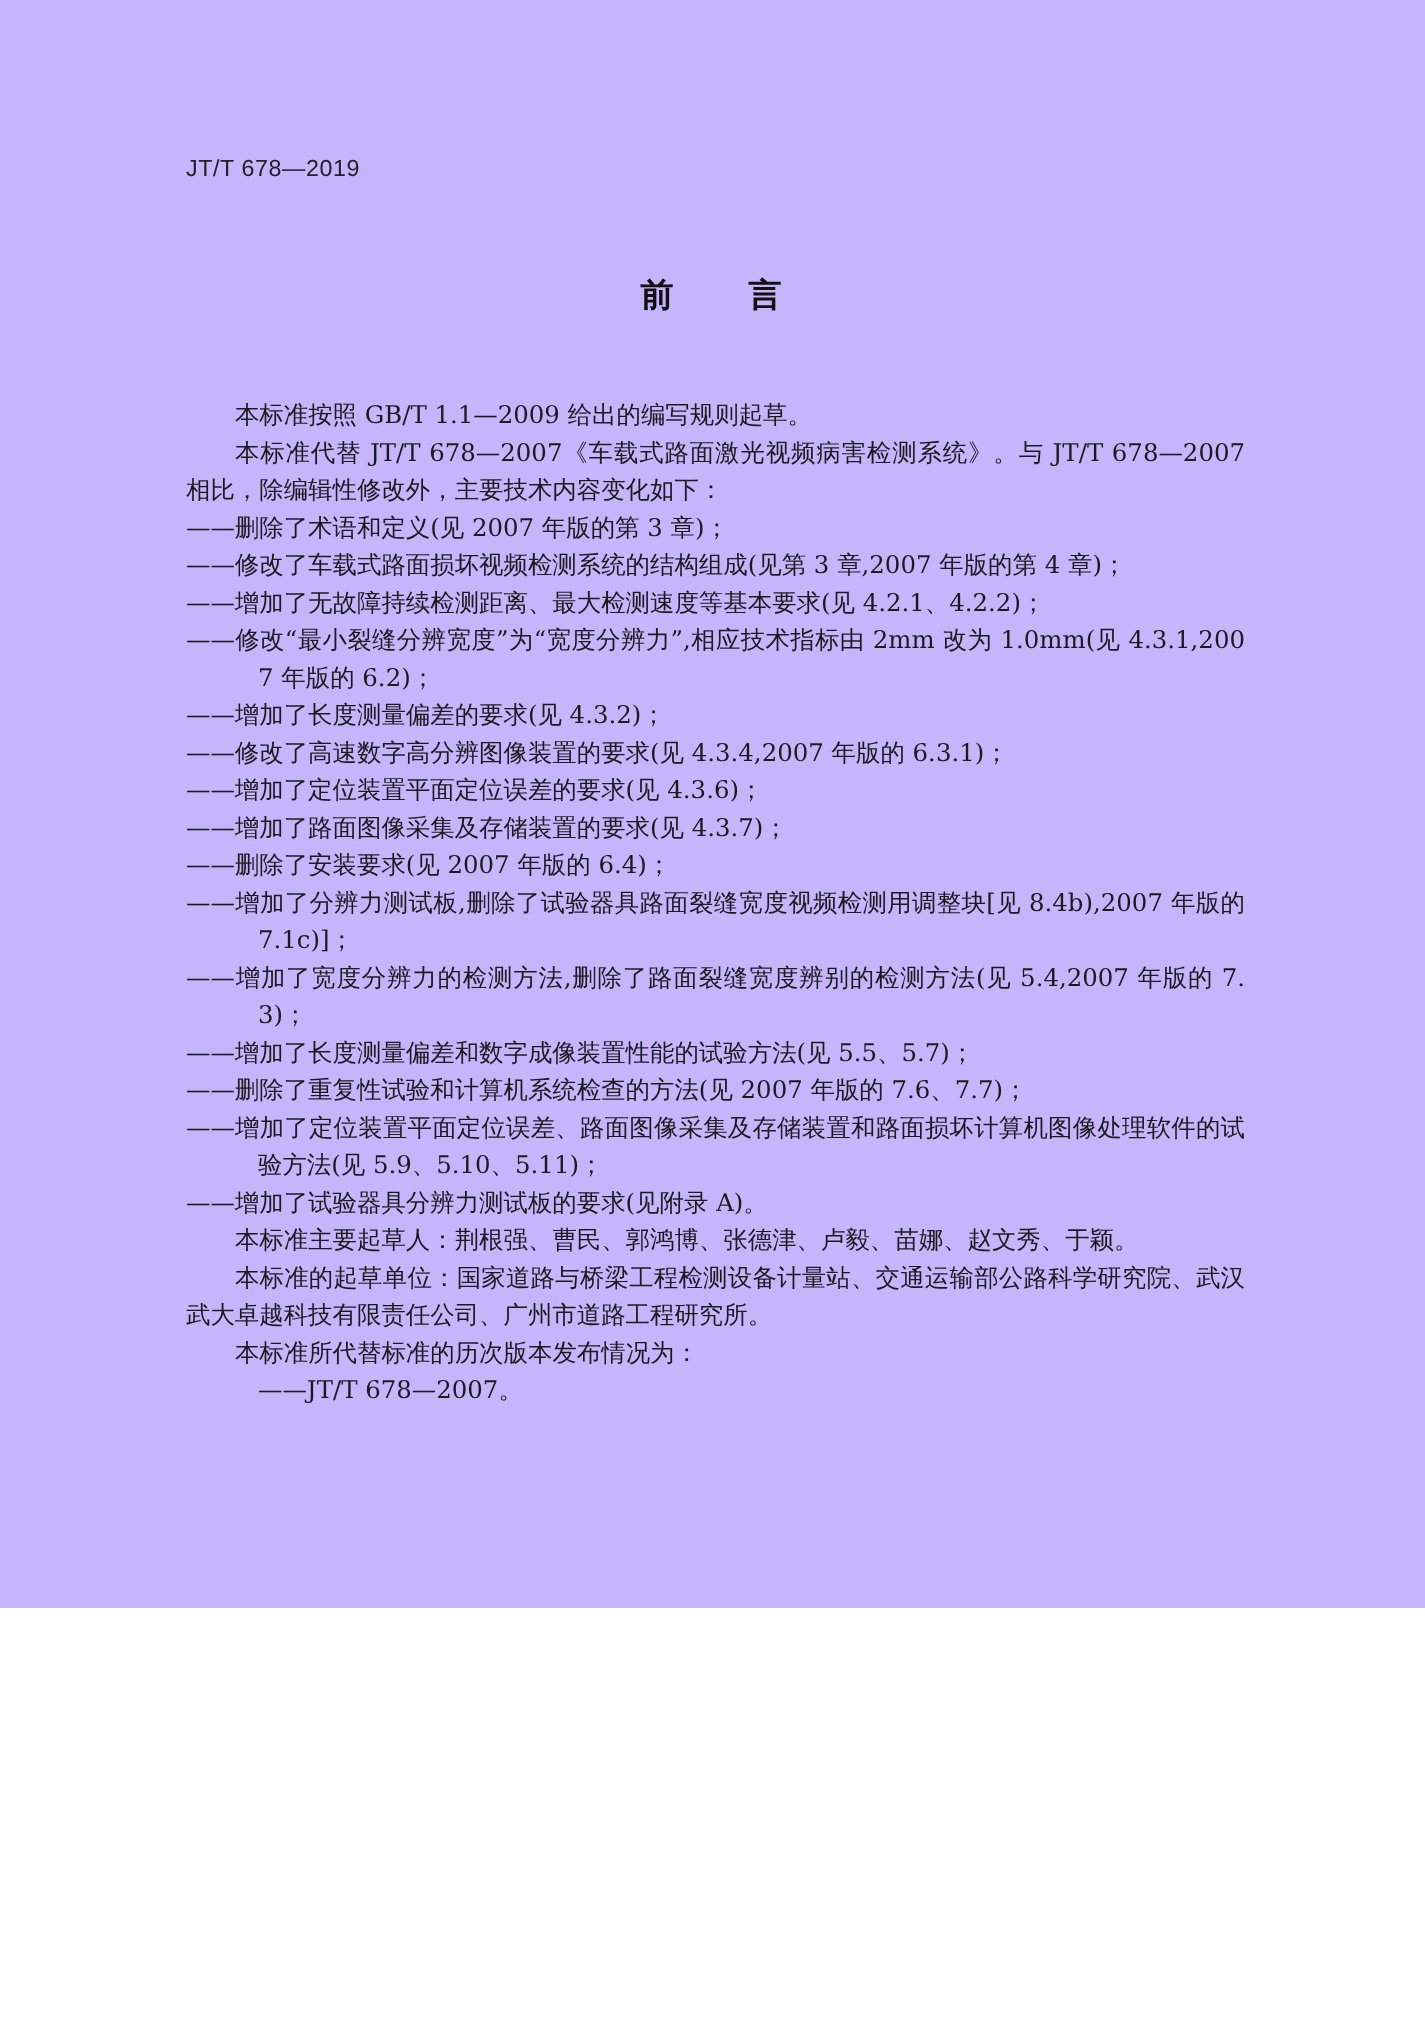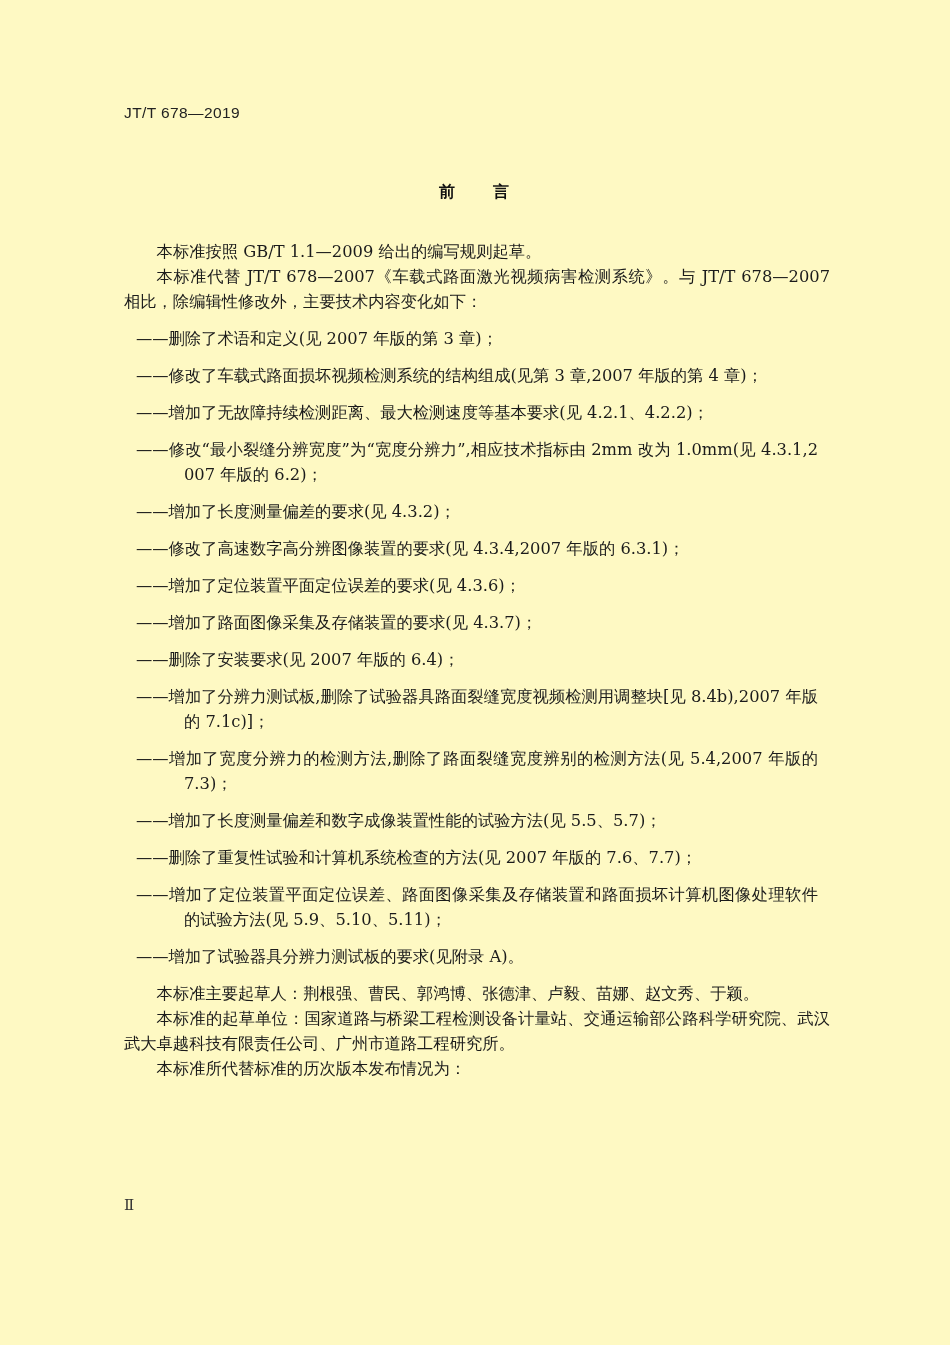--- a/index.html
+++ b/index.html
@@ -7,68 +7,68 @@
     padding: 0;
     background: #ffffff;
   }
   body {
     font-family: "DejaVu Serif", "Liberation Serif", serif;
     color: #1a1a1a;
   }
   .page {
     position: relative;
     width: 950px;
-    height: 1345px;
-    background: #fef9c3;
+    height: 1072px;
+    background: #c4b5fd;
     overflow: hidden;
   }
   .running-head {
     position: absolute;
     left: 124px;
     top: 104px;
     font-family: "Liberation Sans", "DejaVu Sans", sans-serif;
     font-size: 15.5px;
     letter-spacing: 0.4px;
     color: #222;
     white-space: pre;
   }
   .doc-title {
     position: absolute;
     left: 0;
     right: 0;
     top: 182px;
     text-align: center;
     font-family: "DejaVu Sans", "Liberation Sans", sans-serif;
     font-weight: bold;
-    font-size: 16px;
+    font-size: 22px;
     letter-spacing: 2px;
     color: #111;
     white-space: pre;
   }
   .body-block {
     position: absolute;
     left: 124px;
-    top: 239px;
+    top: 264px;
     width: 706px;
   }
   .para {
     font-size: 16.3px;
     line-height: 25px;
     text-indent: 2em;
     text-align: justify;
     text-justify: inter-character;
     margin: 0;
     color: #1b1b1b;
     word-break: break-all;
   }
   .li {
     position: relative;
     font-size: 16.3px;
     line-height: 25px;
-    margin: 12px;
+    margin: 0;
     padding-left: 48px;
     text-indent: -48px;
     text-align: justify;
     text-justify: inter-character;
     color: #1b1b1b;
     word-break: break-all;
   }
   .li-cont {
     padding-left: 48px;
     text-indent: 0;
@@ -110,18 +110,19 @@
     <p class="li">——增加了宽度分辨力的检测方法,删除了路面裂缝宽度辨别的检测方法(见 5.4,2007 年版的 7.3)；</p>
     <p class="li">——增加了长度测量偏差和数字成像装置性能的试验方法(见 5.5、5.7)；</p>
     <p class="li">——删除了重复性试验和计算机系统检查的方法(见 2007 年版的 7.6、7.7)；</p>
     <p class="li">——增加了定位装置平面定位误差、路面图像采集及存储装置和路面损坏计算机图像处理软件的试验方法(见 5.9、5.10、5.11)；</p>
     <p class="li">——增加了试验器具分辨力测试板的要求(见附录 A)。</p>
 
     <p class="para">本标准主要起草人：荆根强、曹民、郭鸿博、张德津、卢毅、苗娜、赵文秀、于颖。</p>
     <p class="para">本标准的起草单位：国家道路与桥梁工程检测设备计量站、交通运输部公路科学研究院、武汉武大卓越科技有限责任公司、广州市道路工程研究所。</p>
     <p class="para">本标准所代替标准的历次版本发布情况为：</p>
 
+    <p class="li li-cont">——JT/T 678—2007。</p>
 
   </div>
 
   <div class="page-number">Ⅱ</div>
 
 </div>
 
 </body></html>

